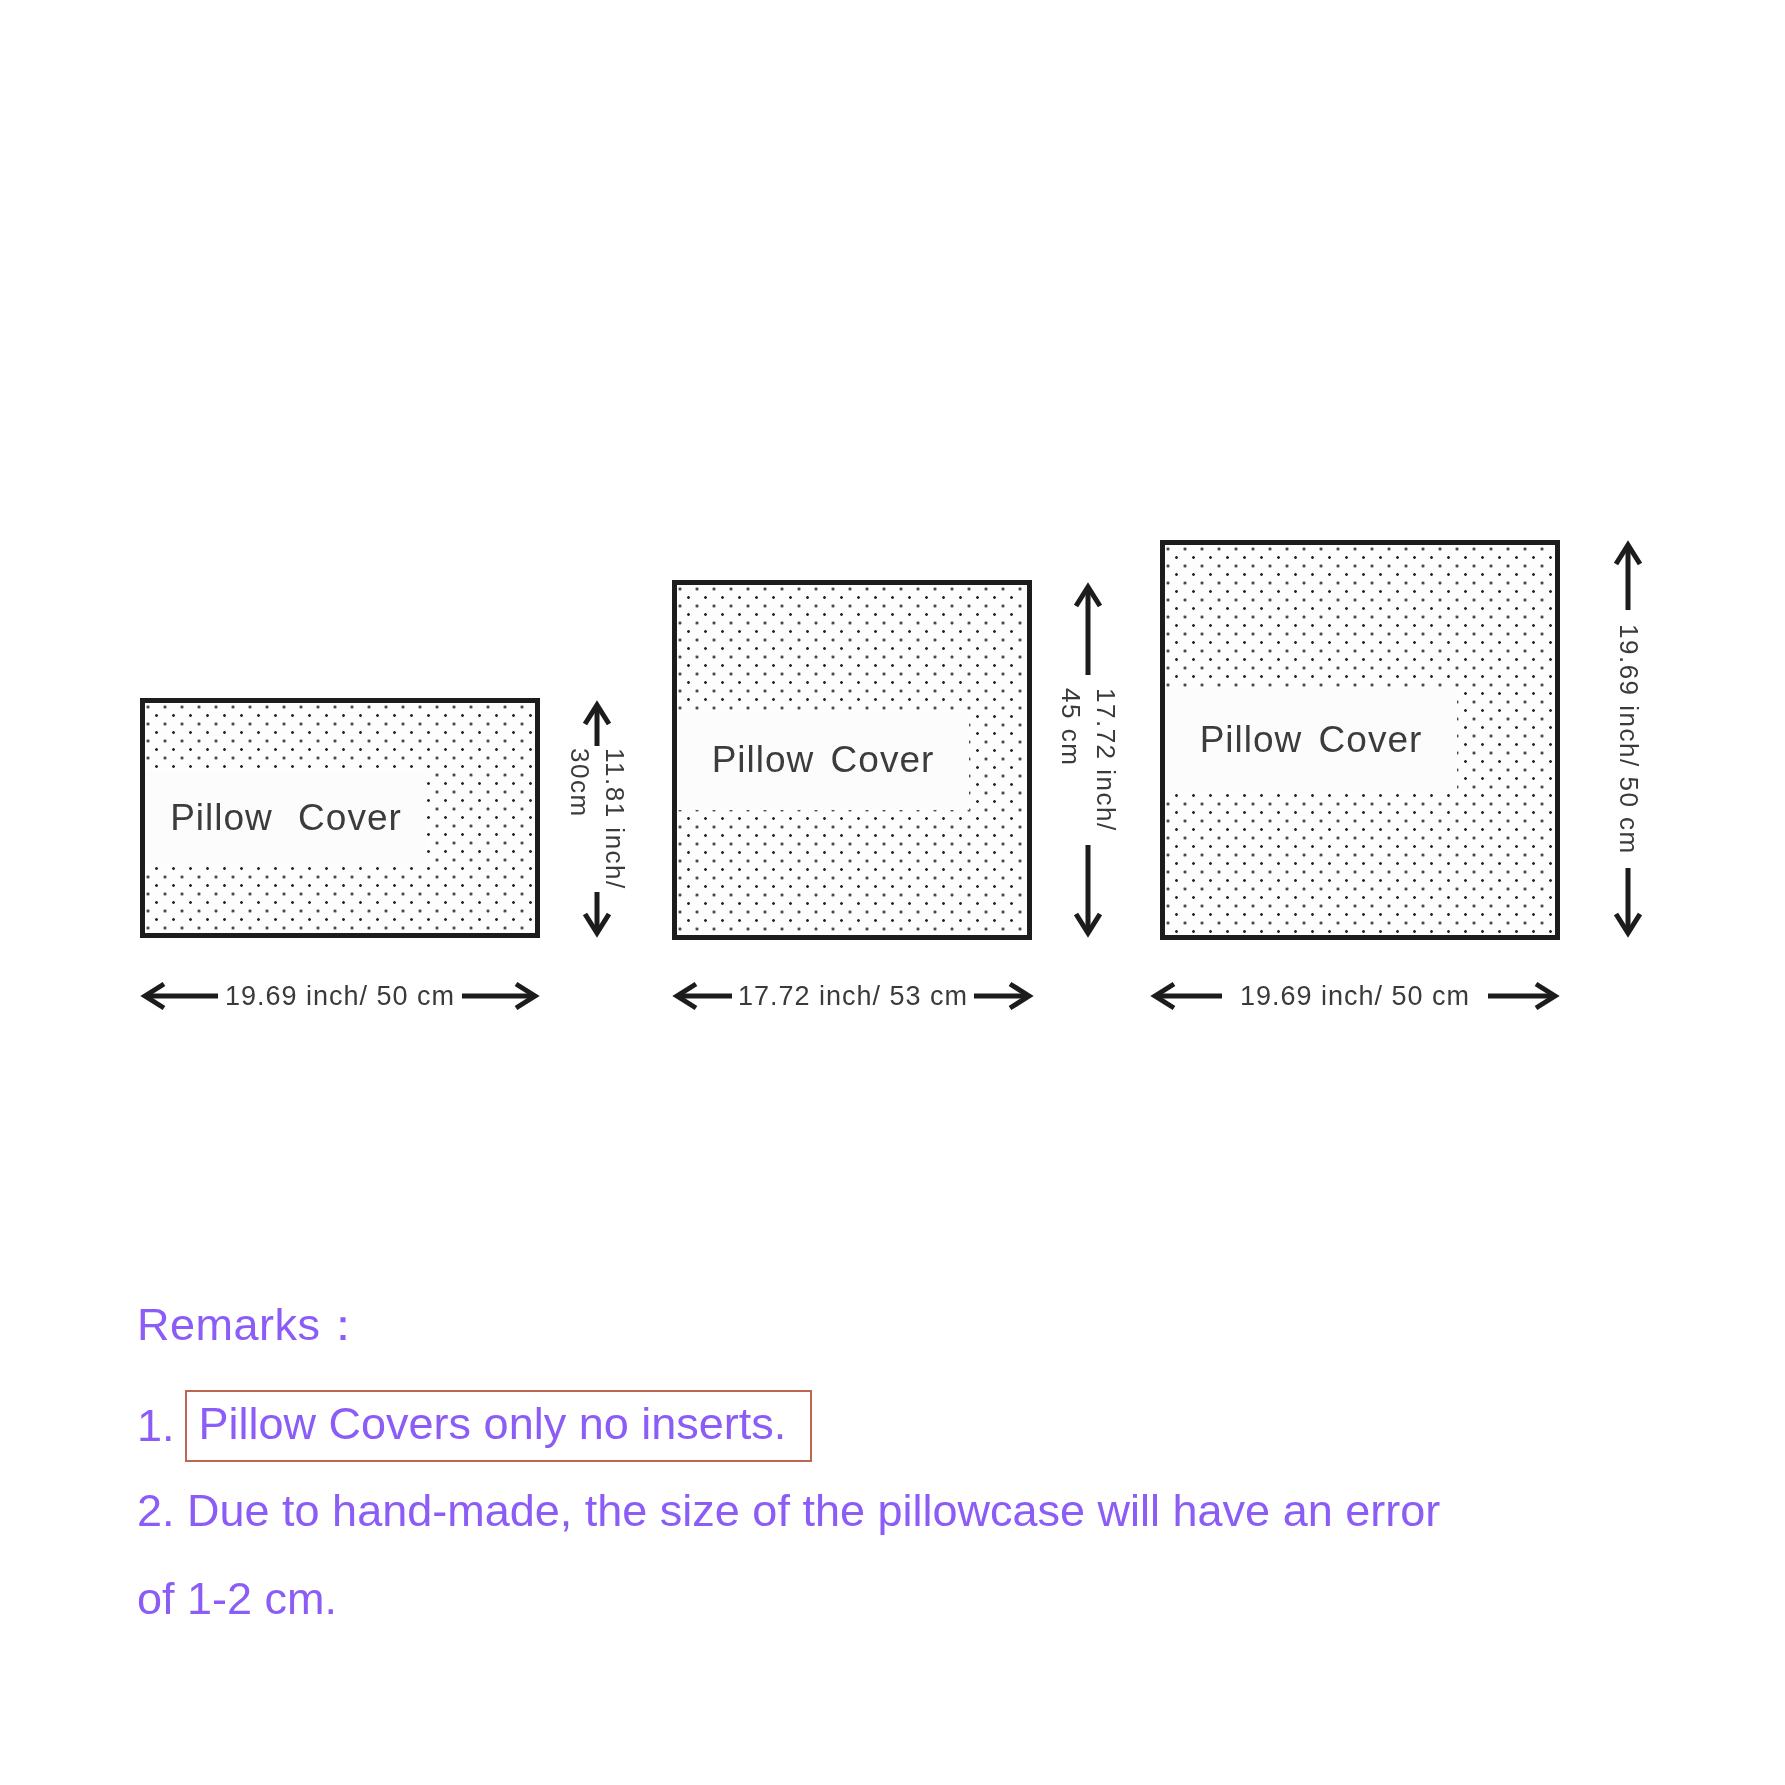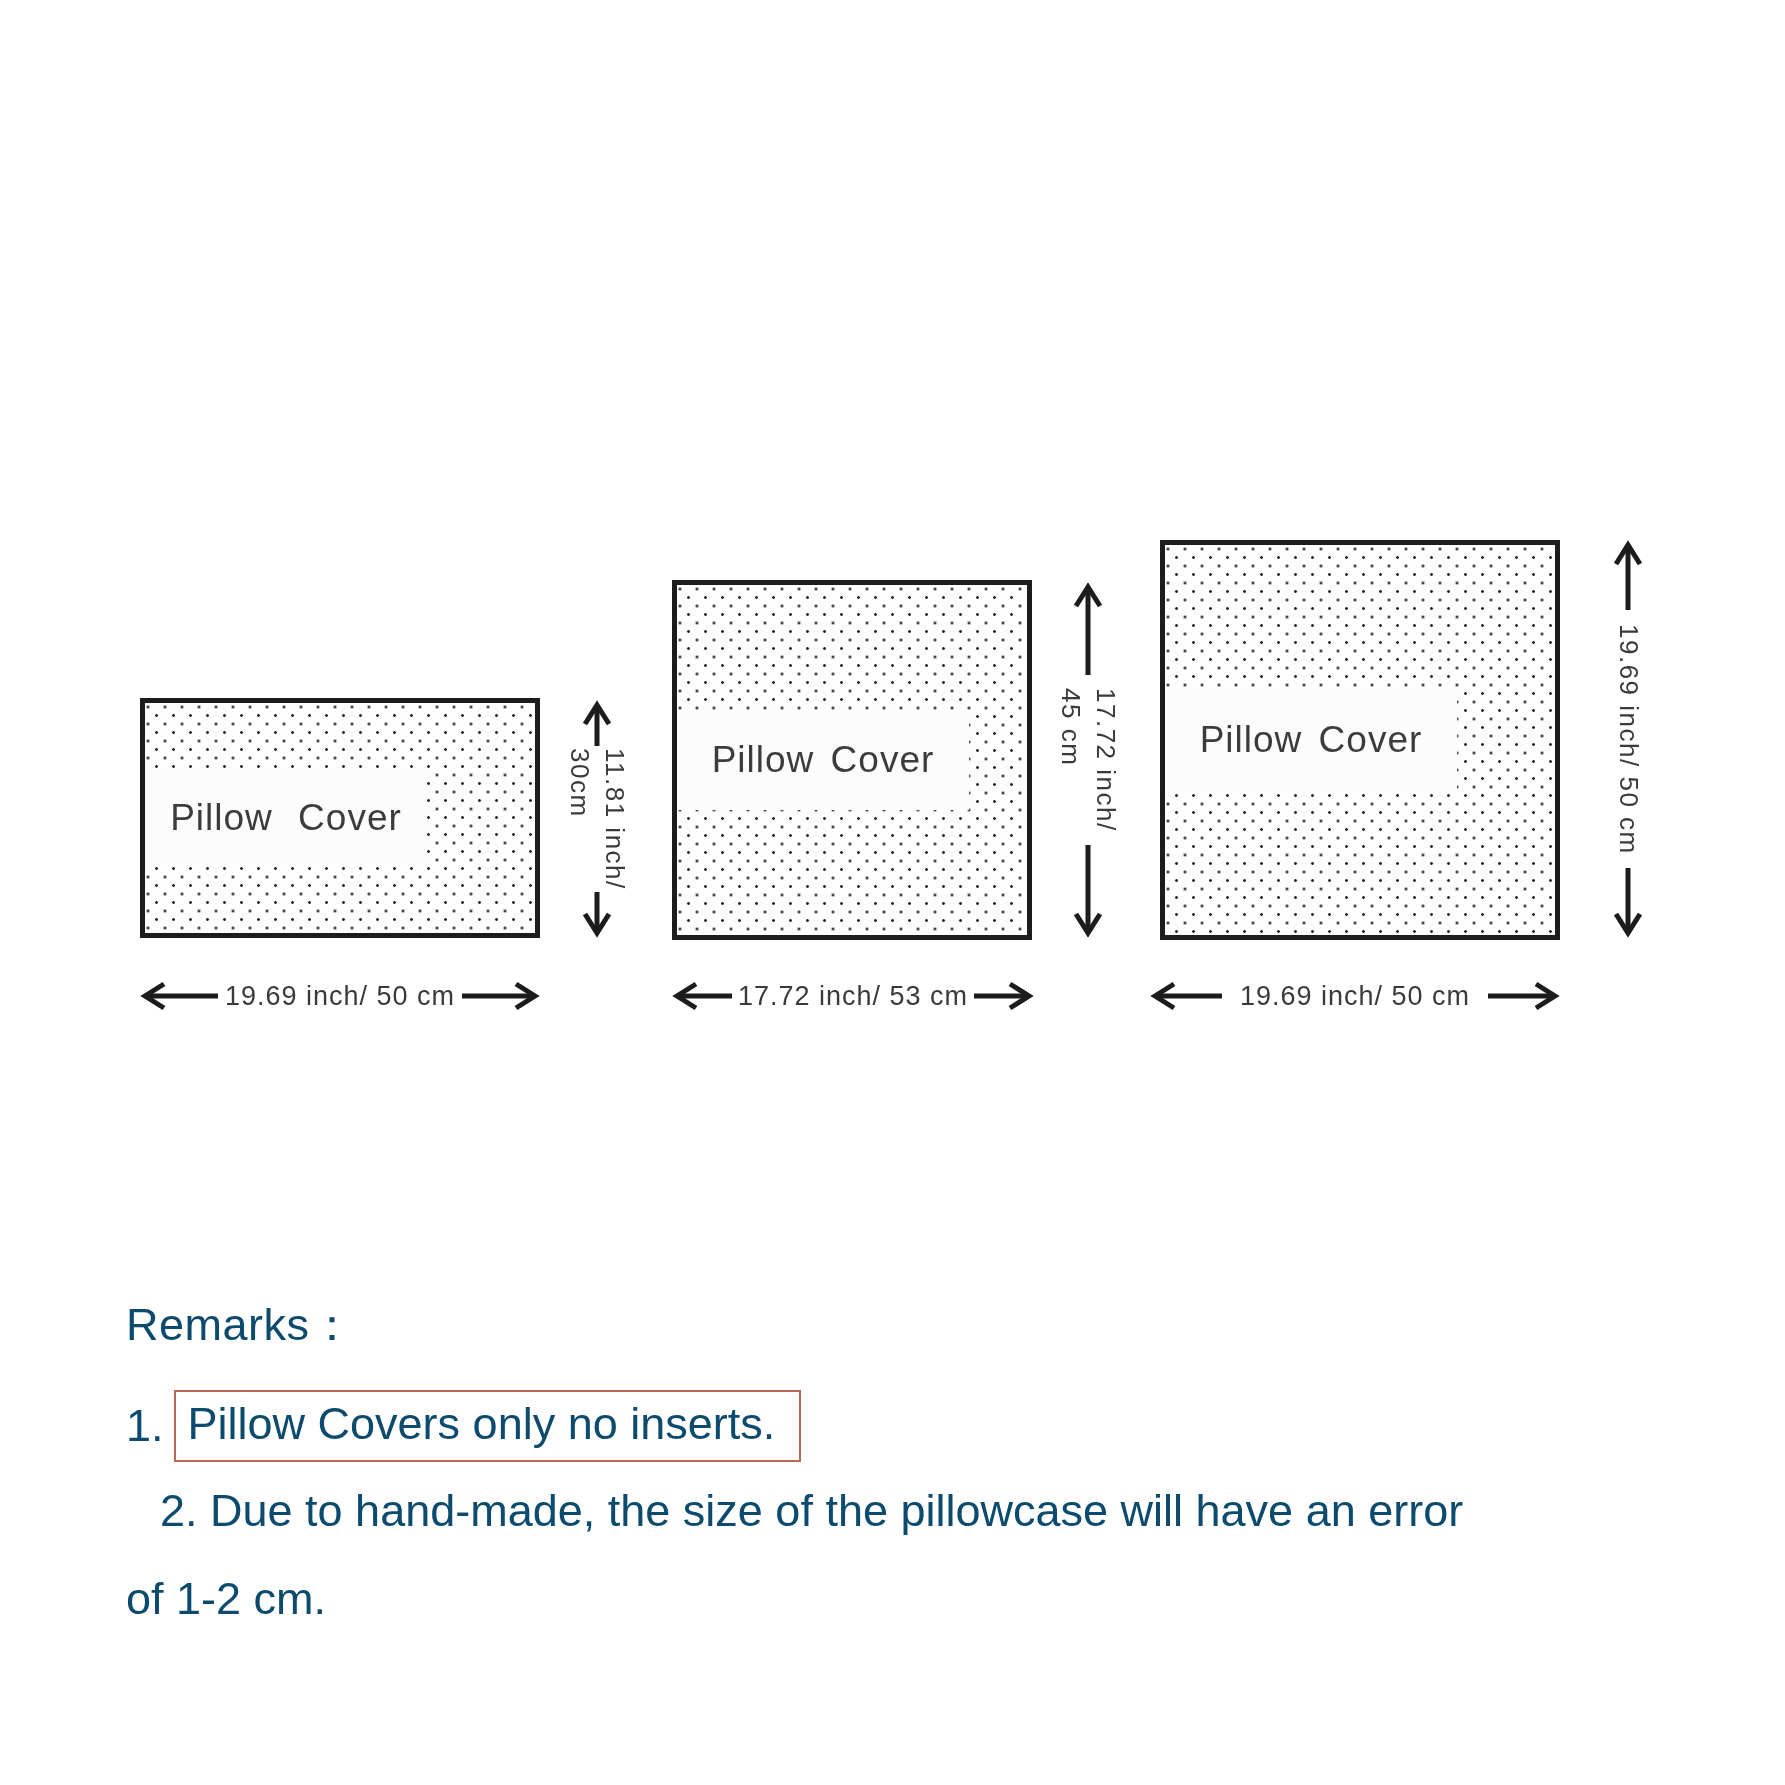--- a/index.html
+++ b/index.html
@@ -75,30 +75,30 @@
     font-size:27px;
     letter-spacing:1px;
     color:var(--dim-text);
     white-space:nowrap;
   }
 
   .arrow{flex:0 0 auto;display:block;}
   .arrow polyline,.arrow line{stroke:var(--ink);stroke-width:5;fill:none;}
 
   
-  .remarks{position:absolute;left:126px;top:1295px;width:1560px;color:#0c4a6e;}
+  .remarks{position:absolute;left:137px;top:1295px;width:1560px;color:#8b5cf6;}
   .remarks-title{font-size:45px;letter-spacing:0.5px;}
   .remark-line{position:absolute;left:0;white-space:nowrap;font-size:45px;}
   .remark-1{top:95px;display:flex;align-items:center;}
   .remark-1 .num{margin-right:10px;}
   .boxed{
     border:2px solid var(--box-border);
     padding:6px 24px 10px 12px;
   }
-  .remark-2a{top:190px;margin-left:34px;}
+  .remark-2a{top:190px;}
   .remark-2b{top:278px;}
 </style>
 </head>
 <body>
 
 <div class="stage">
 
   <div class="pillow-group p1">
     <div class="pillow">
       <div class="pillow-label">Pillow Cover</div>

